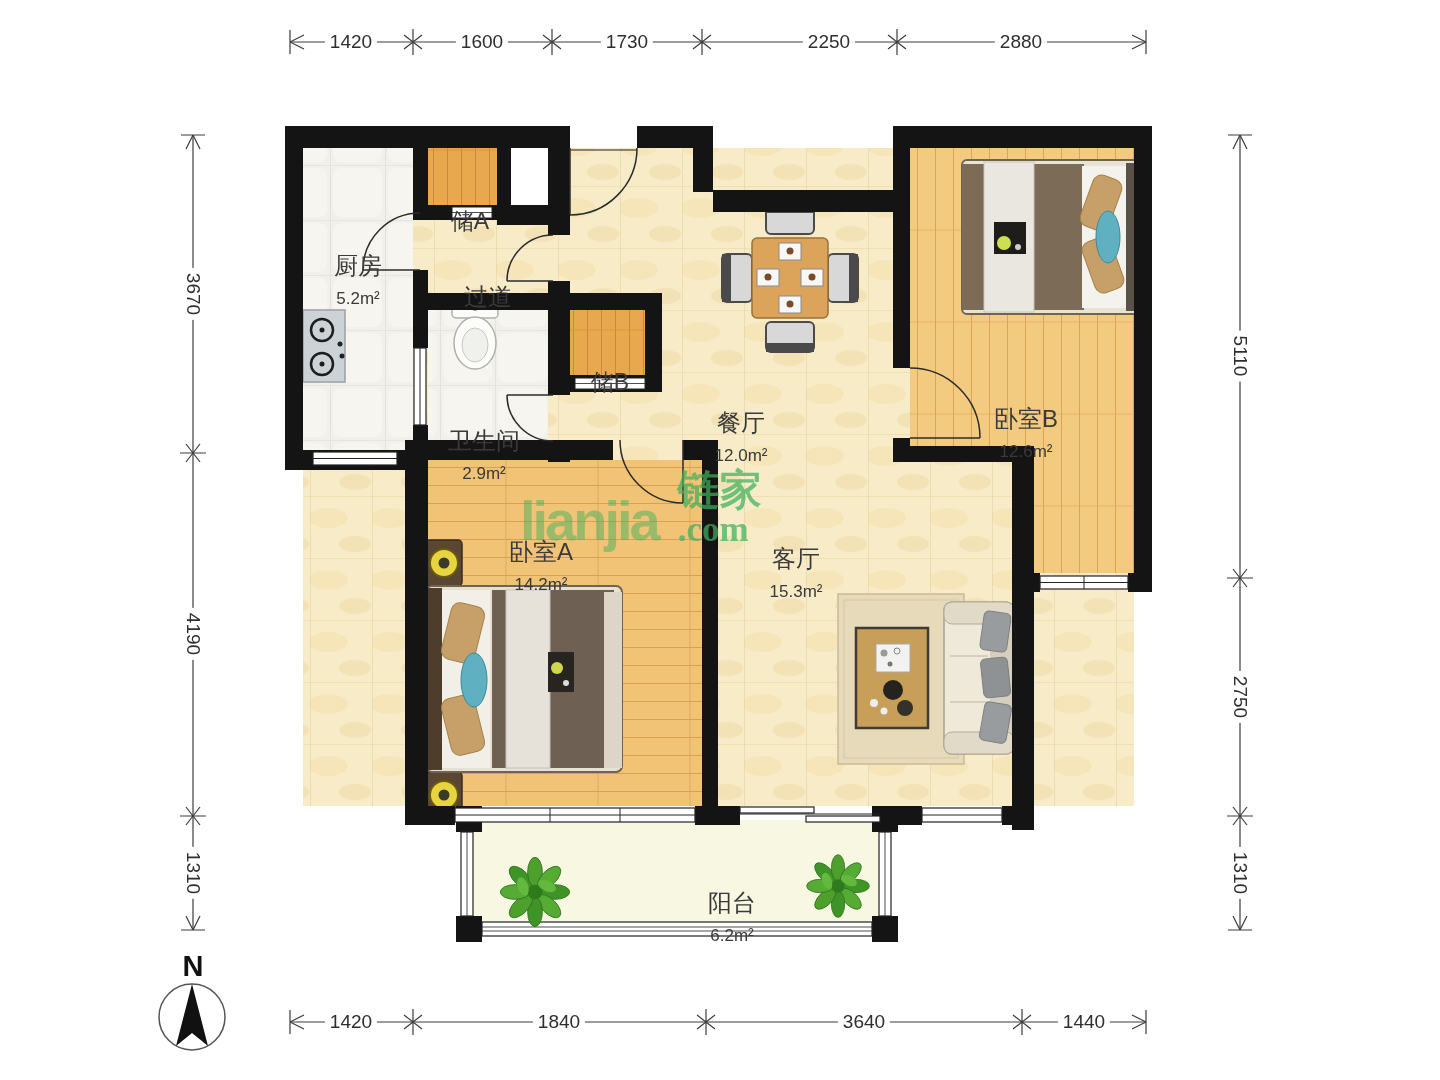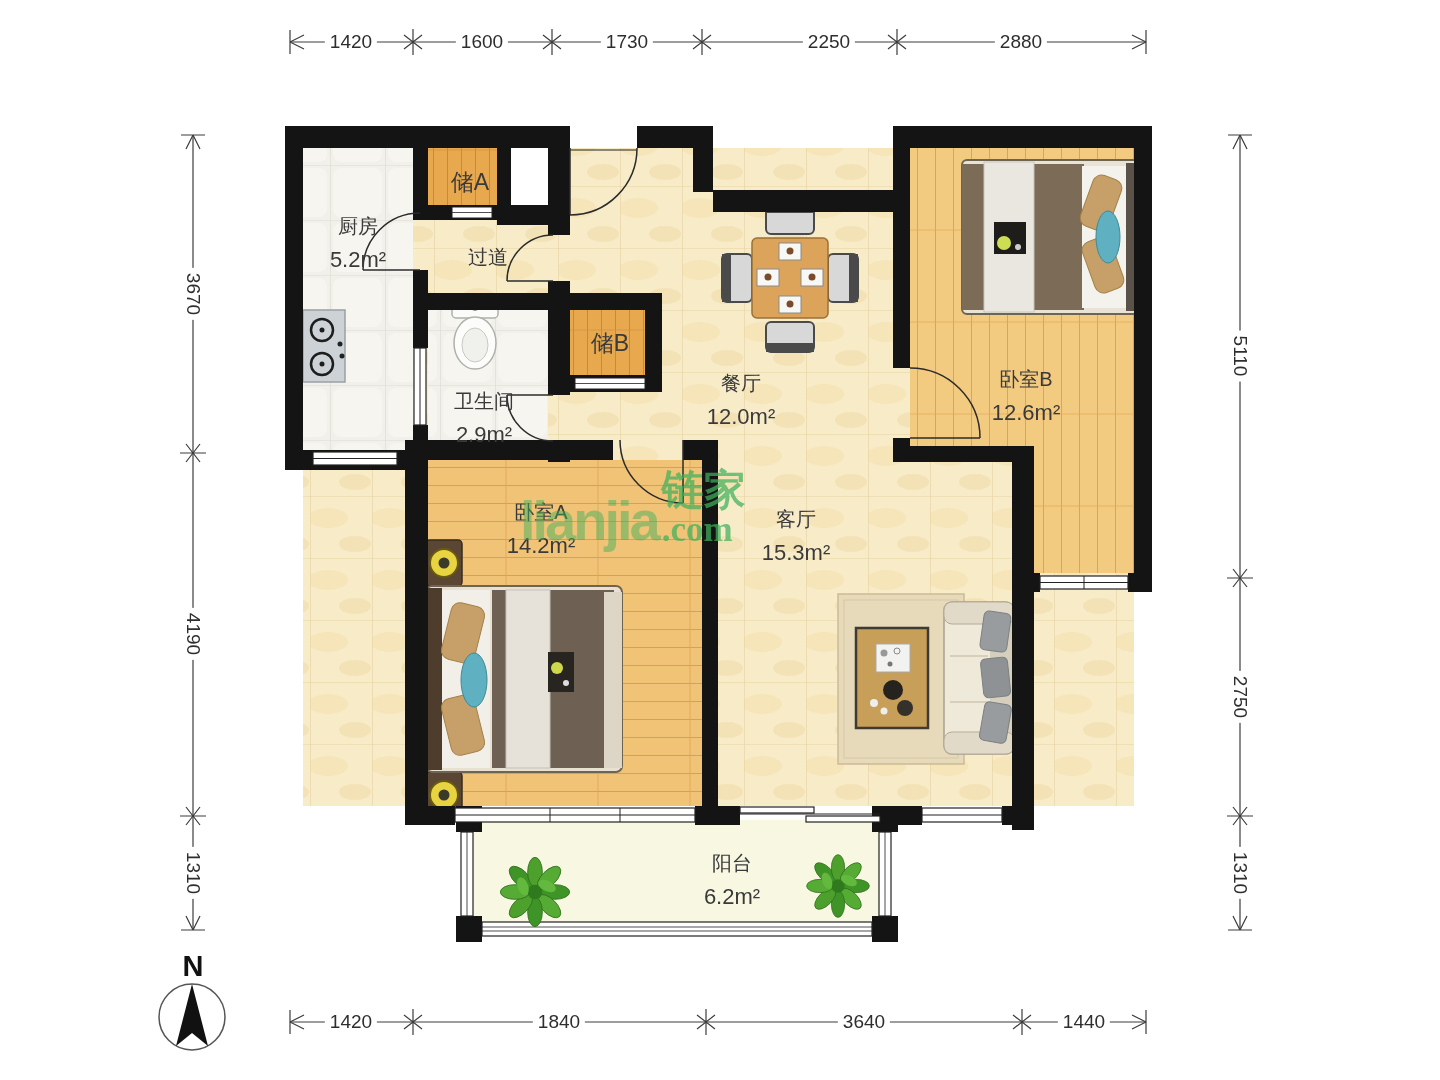--- a/index.html
+++ b/index.html
@@ -2,33 +2,33 @@
 <html><head>
 <meta charset="utf-8">
 <style>
   html,body{margin:0;padding:0;background:#ffffff;}
   .stage{
     position:relative;width:1440px;height:1080px;background:#ffffff;overflow:hidden;
     font-family:"Liberation Sans","DejaVu Sans",sans-serif;
   }
   .stage svg{position:absolute;left:0;top:0;}
   .labels{position:absolute;left:0;top:0;width:100%;height:100%;pointer-events:none;}
-  .room-label{position:absolute;transform:translate(-50%,-50%);text-align:center;color:#3a3a3a;}
-  .room-label .rname{font-size:20px;line-height:33px;white-space:nowrap;}
-  .room-label .rarea{font-size:22px;line-height:33px;white-space:nowrap;}
+  .room-label{position:absolute;transform:translate(-50%,-50%);text-align:center;color:#3a3a3a;margin-top:39px;}
+  .room-label .rname{font-size:24px;line-height:33px;white-space:nowrap;}
+  .room-label .rarea{font-size:17px;line-height:33px;white-space:nowrap;}
   .room-label.small .rname{font-size:23px;}
   .dim{position:absolute;transform:translate(-50%,-50%);background:#ffffff;color:#2e2e2e;
        font-size:19px;padding:0 5px;white-space:nowrap;}
   .dim.vert{transform:translate(-50%,-50%) rotate(90deg);}
   .north-label{position:absolute;transform:translate(-50%,-50%);font-size:29px;font-weight:600;color:#111;}
   .watermark{position:absolute;left:520px;top:468px;display:flex;align-items:flex-end;
              pointer-events:none;}
   .wm-main{font-size:56px;font-weight:700;letter-spacing:-3px;line-height:0.95;
            color:rgba(62,176,92,0.48);}
-  .wm-side{display:flex;flex-direction:column;justify-content:flex-end;margin-left:4px;}
+  .wm-side{display:flex;flex-direction:column;justify-content:flex-end;margin-left:20px;}
   .wm-zh{font-size:42px;font-weight:700;line-height:1.05;color:rgba(62,176,92,0.72);}
   .wm-com{font-size:35px;font-weight:700;line-height:1.0;color:rgba(62,176,92,0.72);font-family:Liberation Serif, serif;}
 </style>
 </head>
 <body>
 
 <div class="stage">
 
 <svg width="1440" height="1080" viewBox="0 0 1440 1080">
   <defs>

